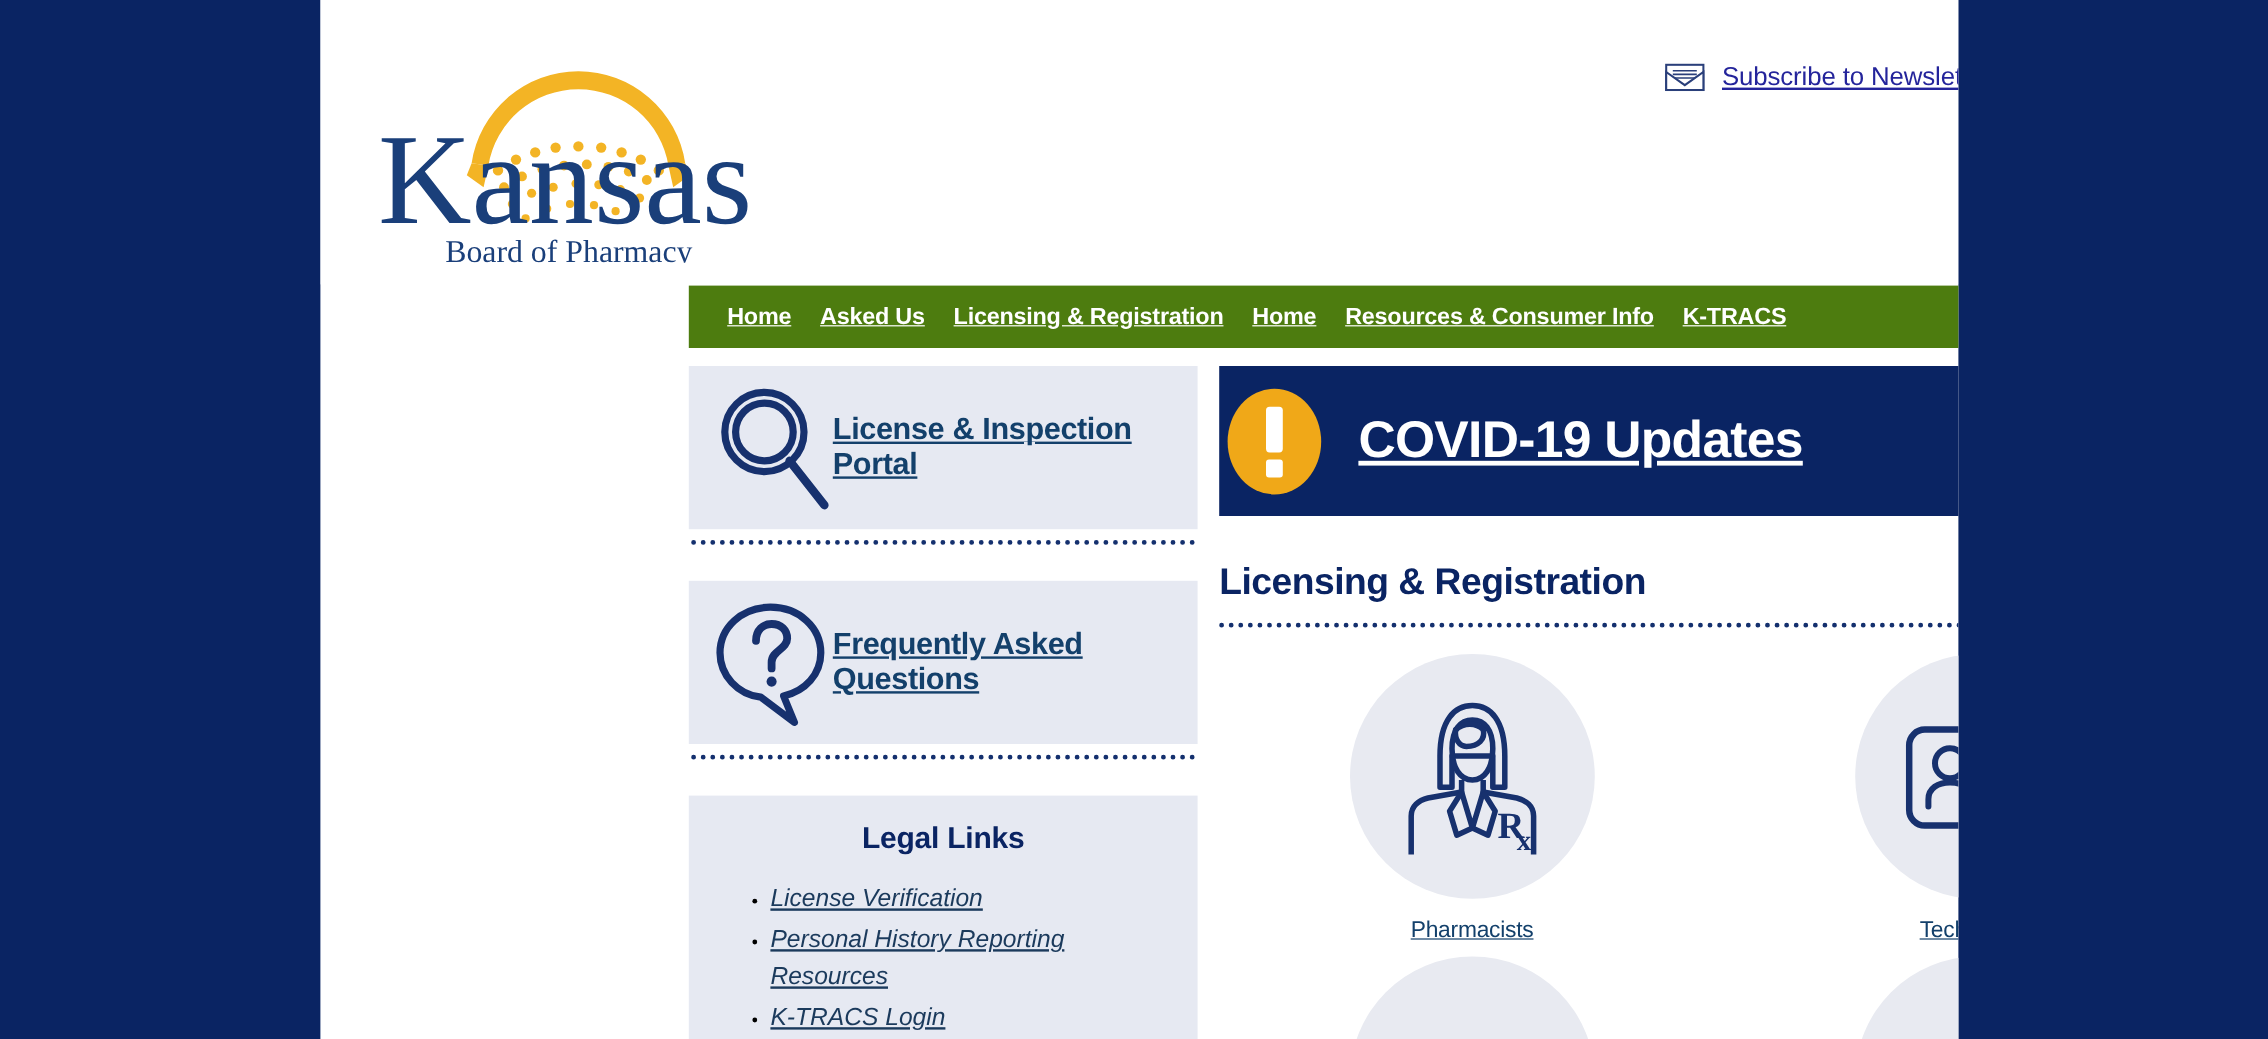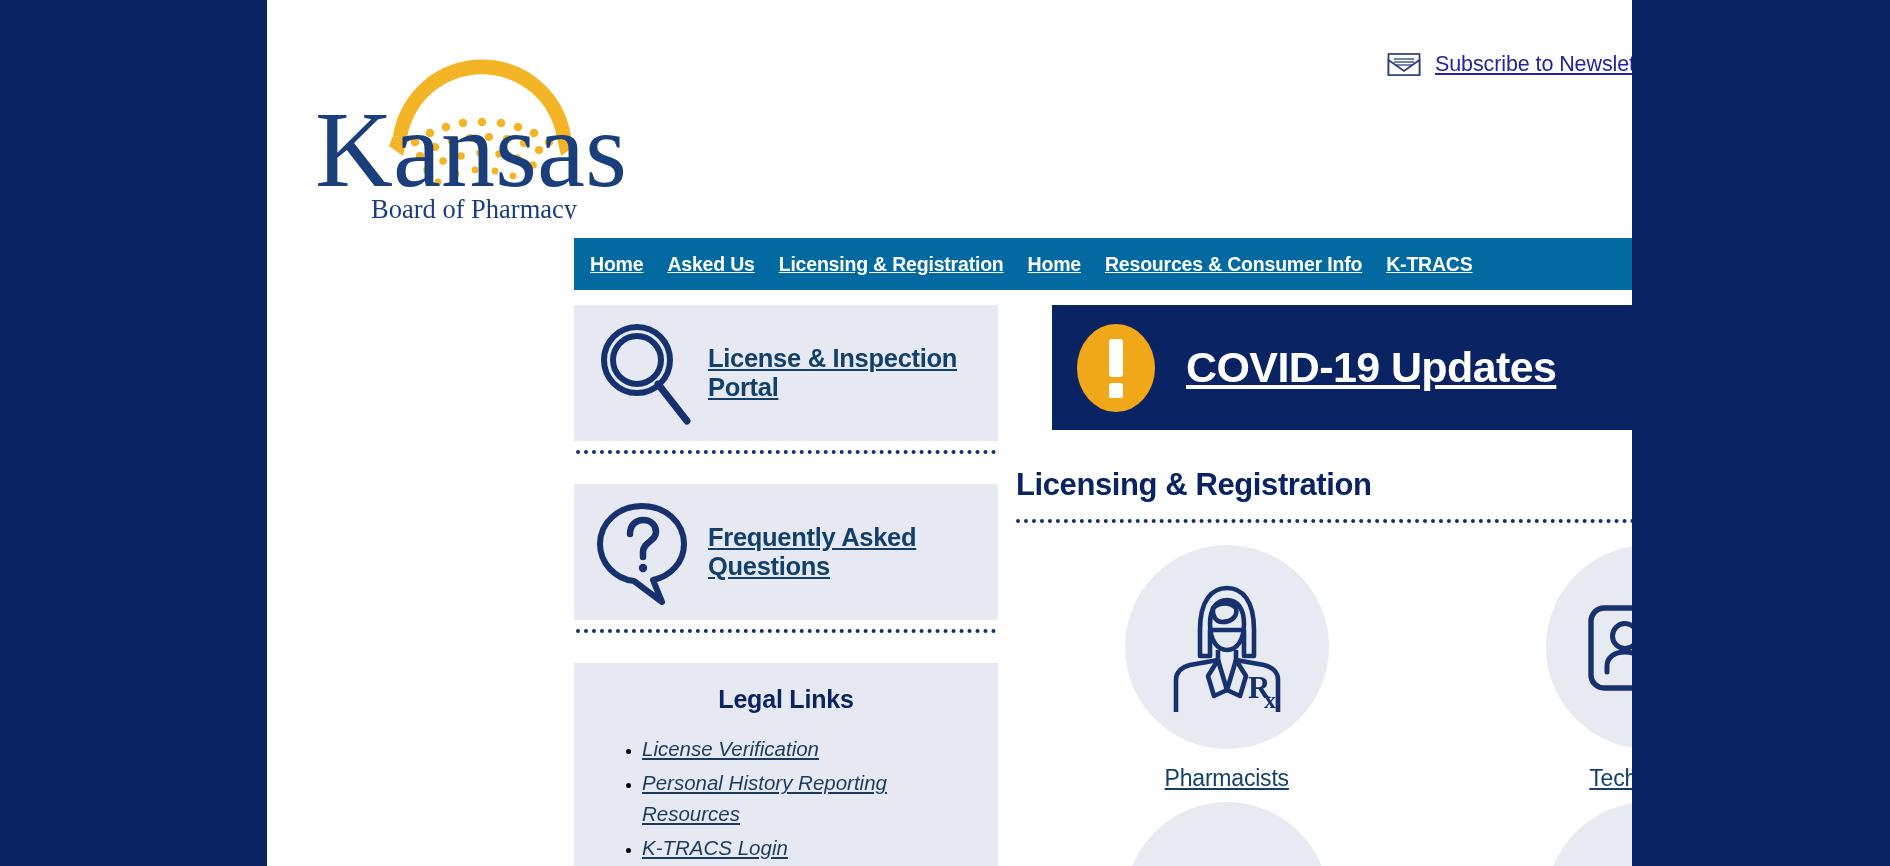--- a/index.html
+++ b/index.html
@@ -50,24 +50,24 @@
     font-size: 21.5px;
     text-decoration: underline;
     white-space: nowrap;
     letter-spacing: -0.1px;
   }
   
   .nav {
     position: absolute;
     left: 307px; top: 238px;
     width: 1285px; height: 52px;
-    background: #0369a1;
-    display: flex;
-    align-items: center;
-    padding-left: 4px;
+    background: #4d7c0f;
+    display: flex;
+    align-items: center;
+    padding-left: 20px;
   }
   .nav-item {
     color: #ffffff;
     font-size: 19.5px;
     font-weight: bold;
     padding: 0 12px;
     white-space: nowrap;
     letter-spacing: -0.2px;
   }
   
@@ -79,21 +79,20 @@
     gap: 18px;
   }
   .left-col { width: 424px; flex: 0 0 424px; }
   .right-col { width: 843px; flex: 0 0 843px; }
 
   .card {
     background: #e6e9f2;
     padding: 10px 16px;
     display: flex;
     align-items: center;
-    gap: 14px;
     min-height: 132px;
   }
   .card-icon { flex: 0 0 104px; height: 116px; }
   .card-link {
     color: #13406b;
     font-size: 25.5px;
     font-weight: bold;
     text-decoration: underline;
     line-height: 1.12;
     letter-spacing: -0.3px;
@@ -124,22 +123,20 @@
     text-decoration: underline;
     line-height: 1.48;
   }
   
   .covid {
     background: #0a2463;
     height: 125px;
     display: flex;
     align-items: center;
     gap: 24px;
-    padding-left: 18px;
-    margin-left: 36px;
   }
   .covid-icon { flex: 0 0 92px; height: 92px; }
   .covid-link {
     color: #ffffff;
     font-size: 43px;
     font-weight: bold;
     text-decoration: underline;
     letter-spacing: -0.6px;
   }
   
@@ -171,21 +168,21 @@
     width: 204px; height: 204px;
     border-radius: 50%;
     background: #e8eaf1;
     display: flex;
     align-items: center;
     justify-content: center;
   }
   .tile-label {
     margin-top: 16px;
     color: #13406b;
-    font-size: 23px;
+    font-size: 19px;
     text-decoration: underline;
     letter-spacing: -0.2px;
   }
 </style>
 </head>
 <body>
 
 <div id="page">
 
   <div class="canvas">

